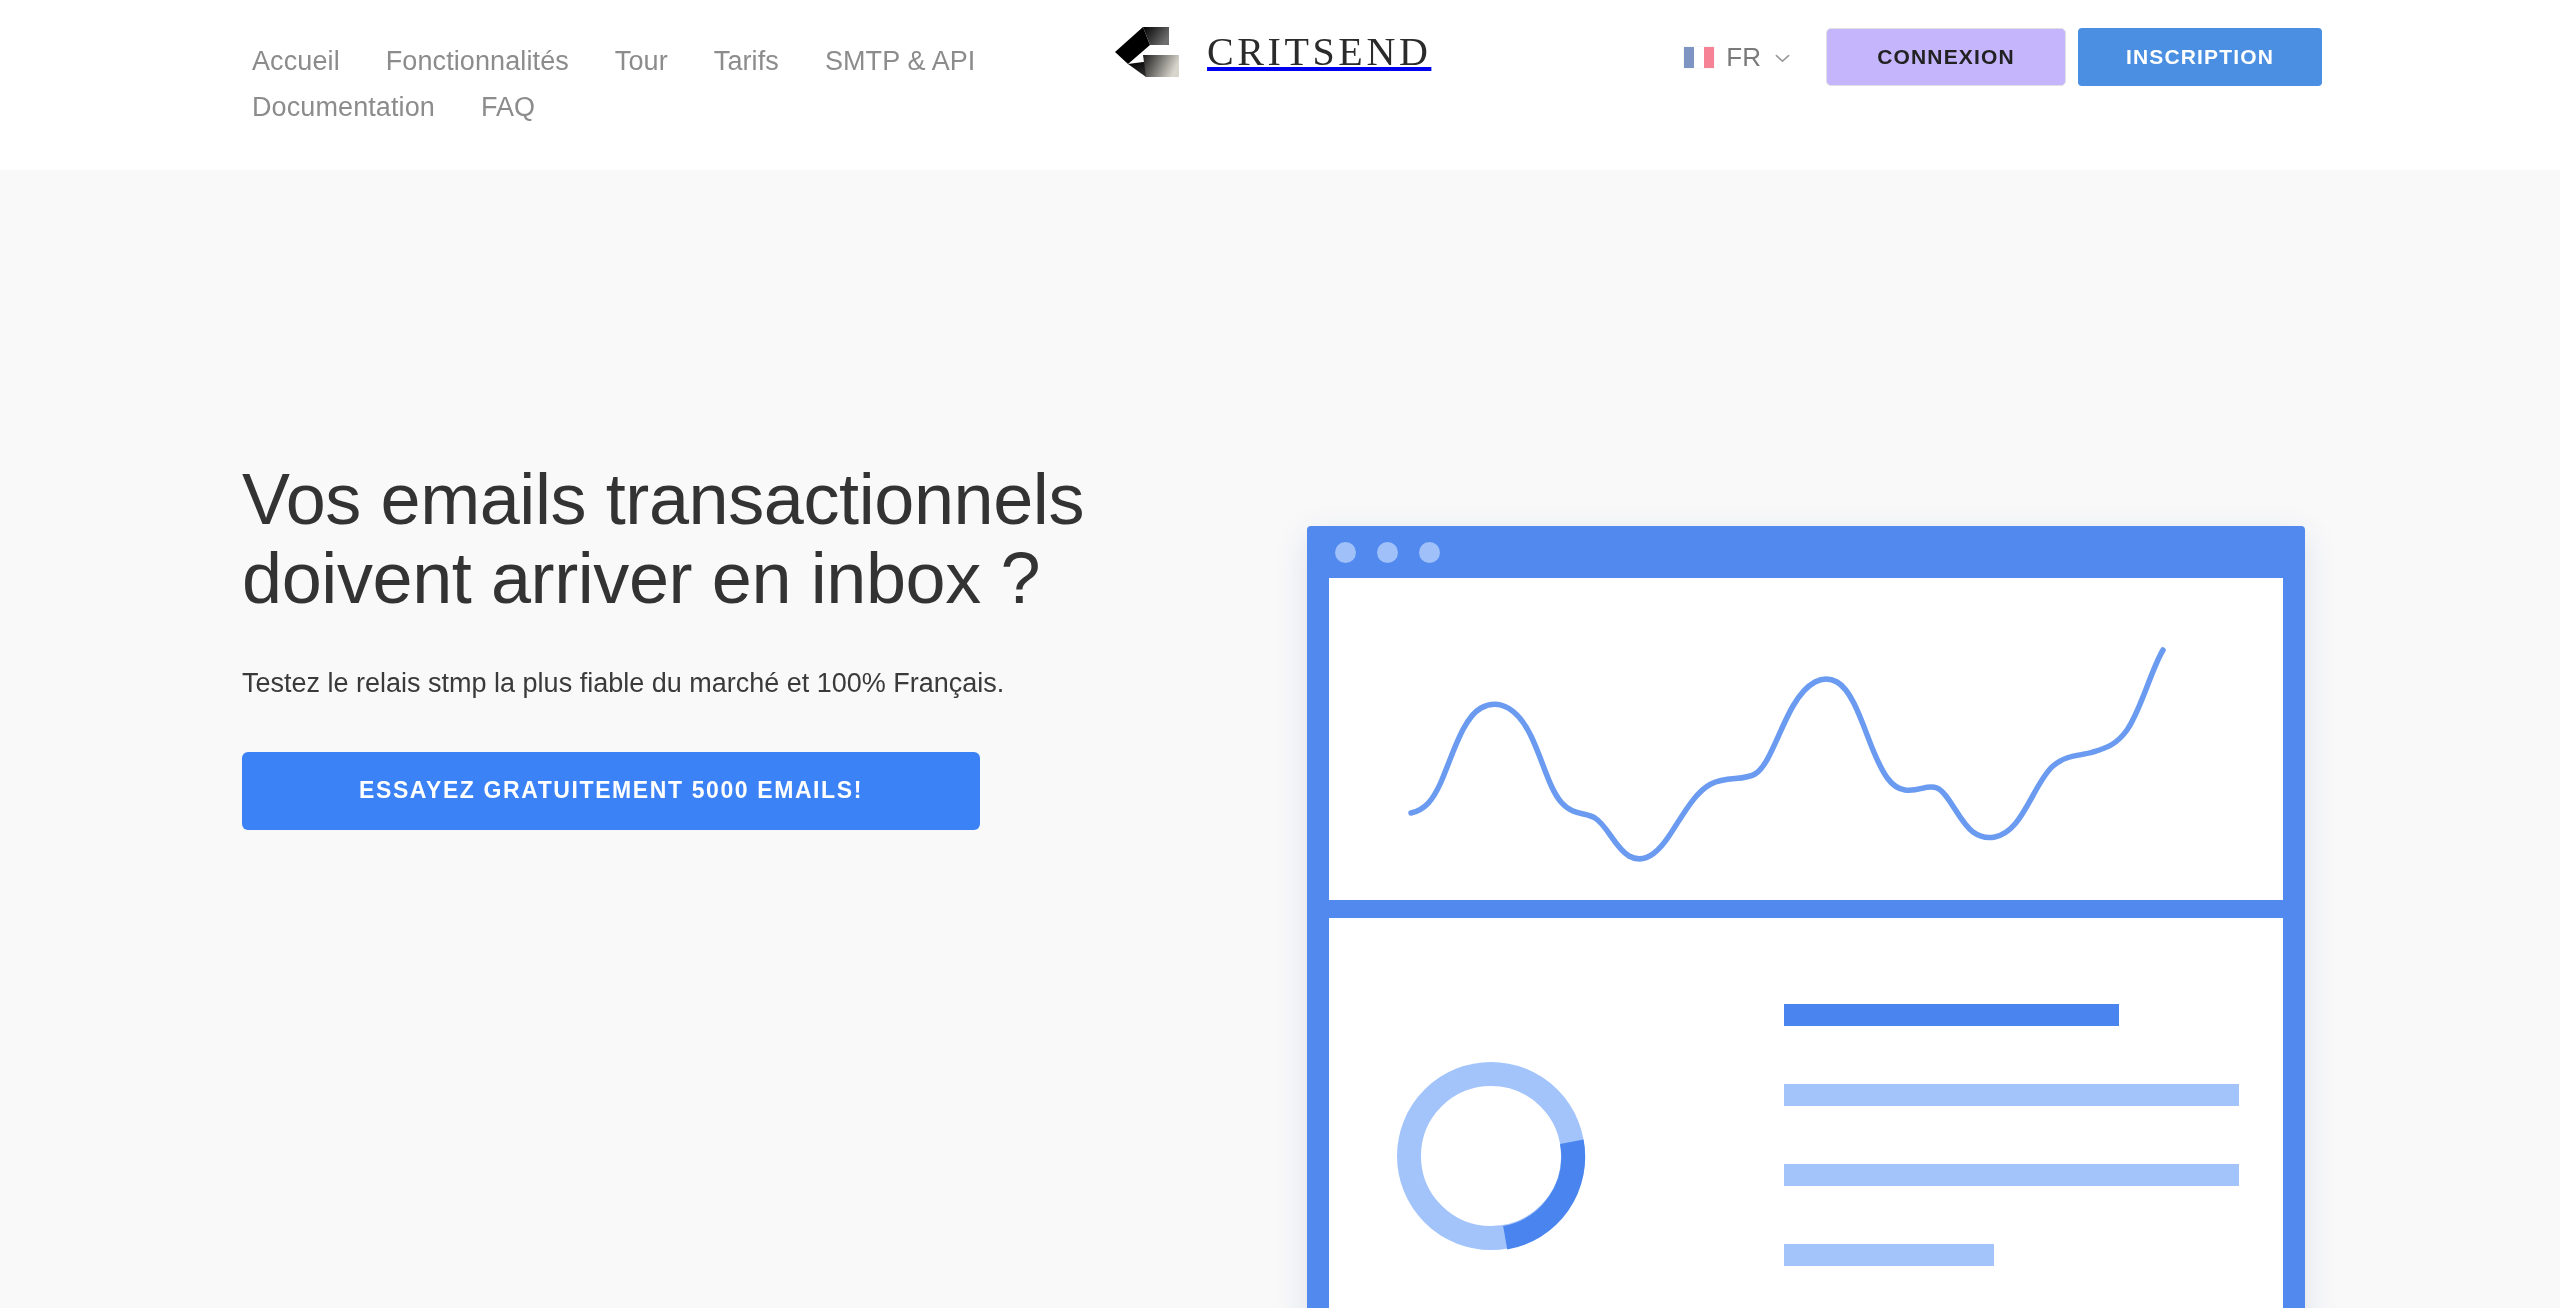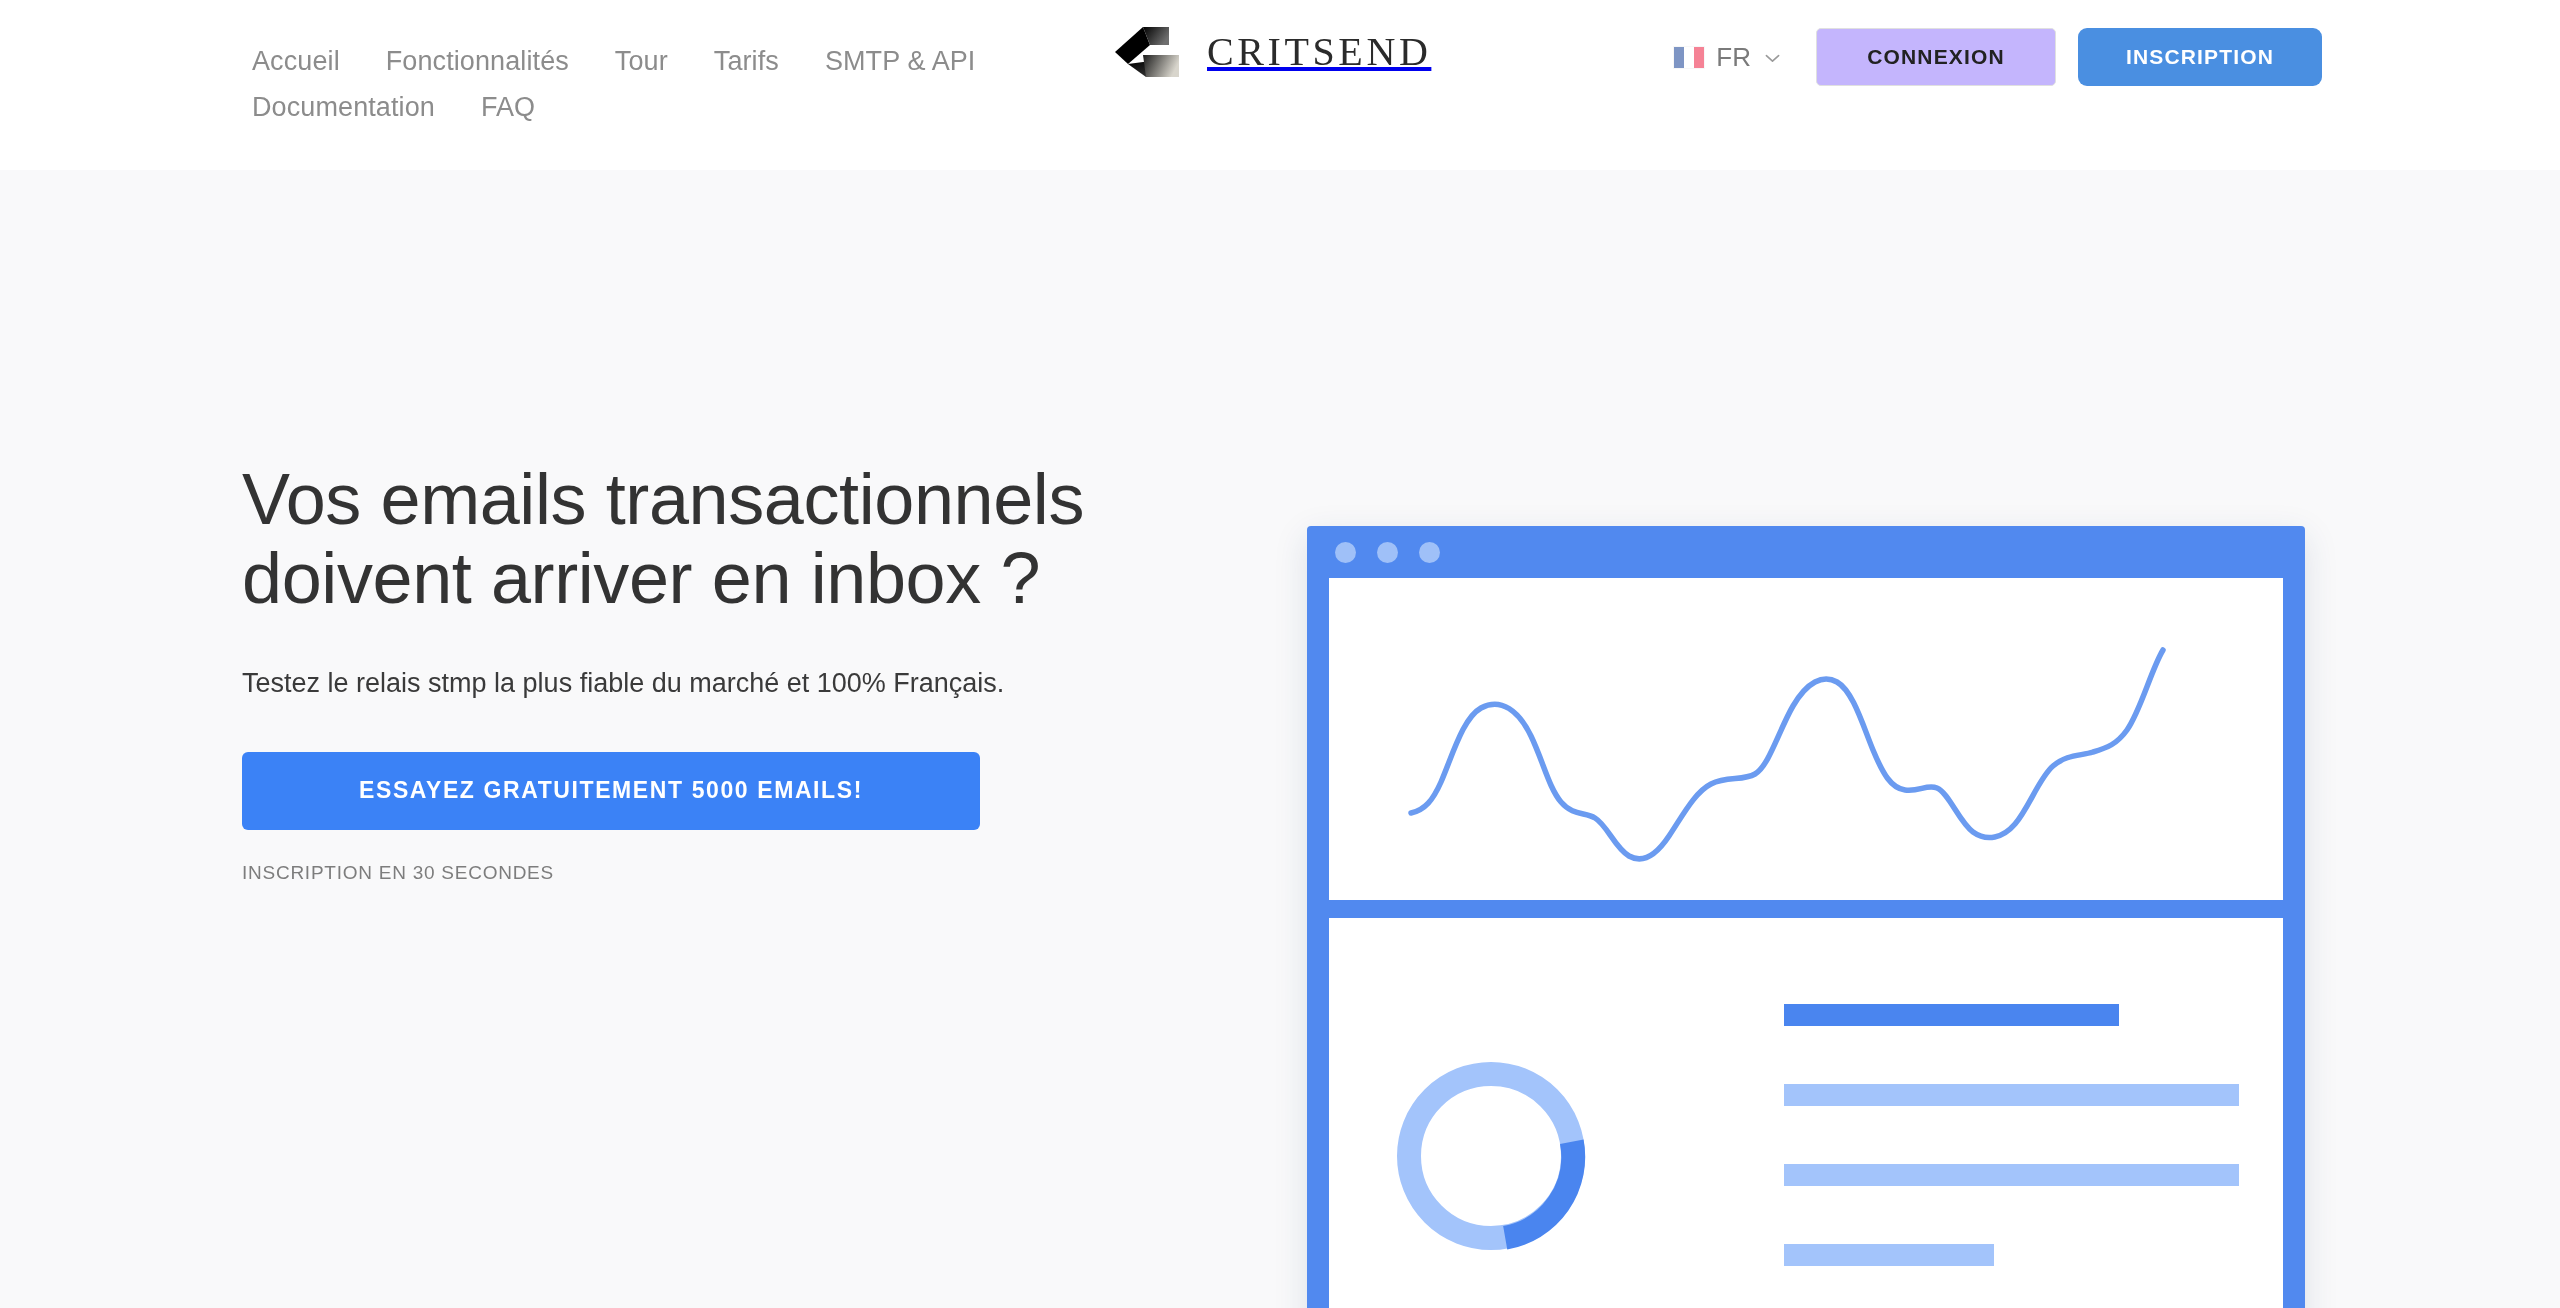--- a/index.html
+++ b/index.html
@@ -119,24 +119,24 @@
     width: 240px;
     height: 58px;
     border: 1.6px solid #e0e0e0;
     border-radius: 5px;
     background: #c4b5fd;
     color: #222222;
   }
   .btn-primary-sm {
     width: 244px;
     height: 58px;
-    border-radius: 9px;
+    border-radius: 4px;
     background: #4a8fe1;
     color: #ffffff;
-    margin-left: 22px;
+    margin-left: 12px;
   }
 
   
   .hero {
     position: relative;
     width: 100%;
     height: 1138px;
     background: #f9f9fa;
     overflow: hidden;
   }
@@ -289,21 +289,20 @@
 
   </div>
 </header>
 
 <main class="hero" data-interactable="false">
 
   <div class="hero-copy" data-interactable="false">
     <h1 class="hero-title" data-interactable="false">Vos emails transactionnels doivent arriver en inbox ?</h1>
     <p class="hero-sub" data-interactable="false">Testez le relais stmp la plus fiable du marché et 100% Français.</p>
     <button class="cta-primary" data-interactable="true">ESSAYEZ GRATUITEMENT 5000 EMAILS!</button>
-    <div class="cta-note" data-interactable="false">INSCRIPTION EN 30 SECONDES</div>
   </div>
 
   <div class="mockup" data-interactable="false">
 
     <div class="mockup-titlebar" data-interactable="false">
       <span class="mock-dot" data-interactable="false"></span>
       <span class="mock-dot" data-interactable="false"></span>
       <span class="mock-dot" data-interactable="false"></span>
     </div>
 

